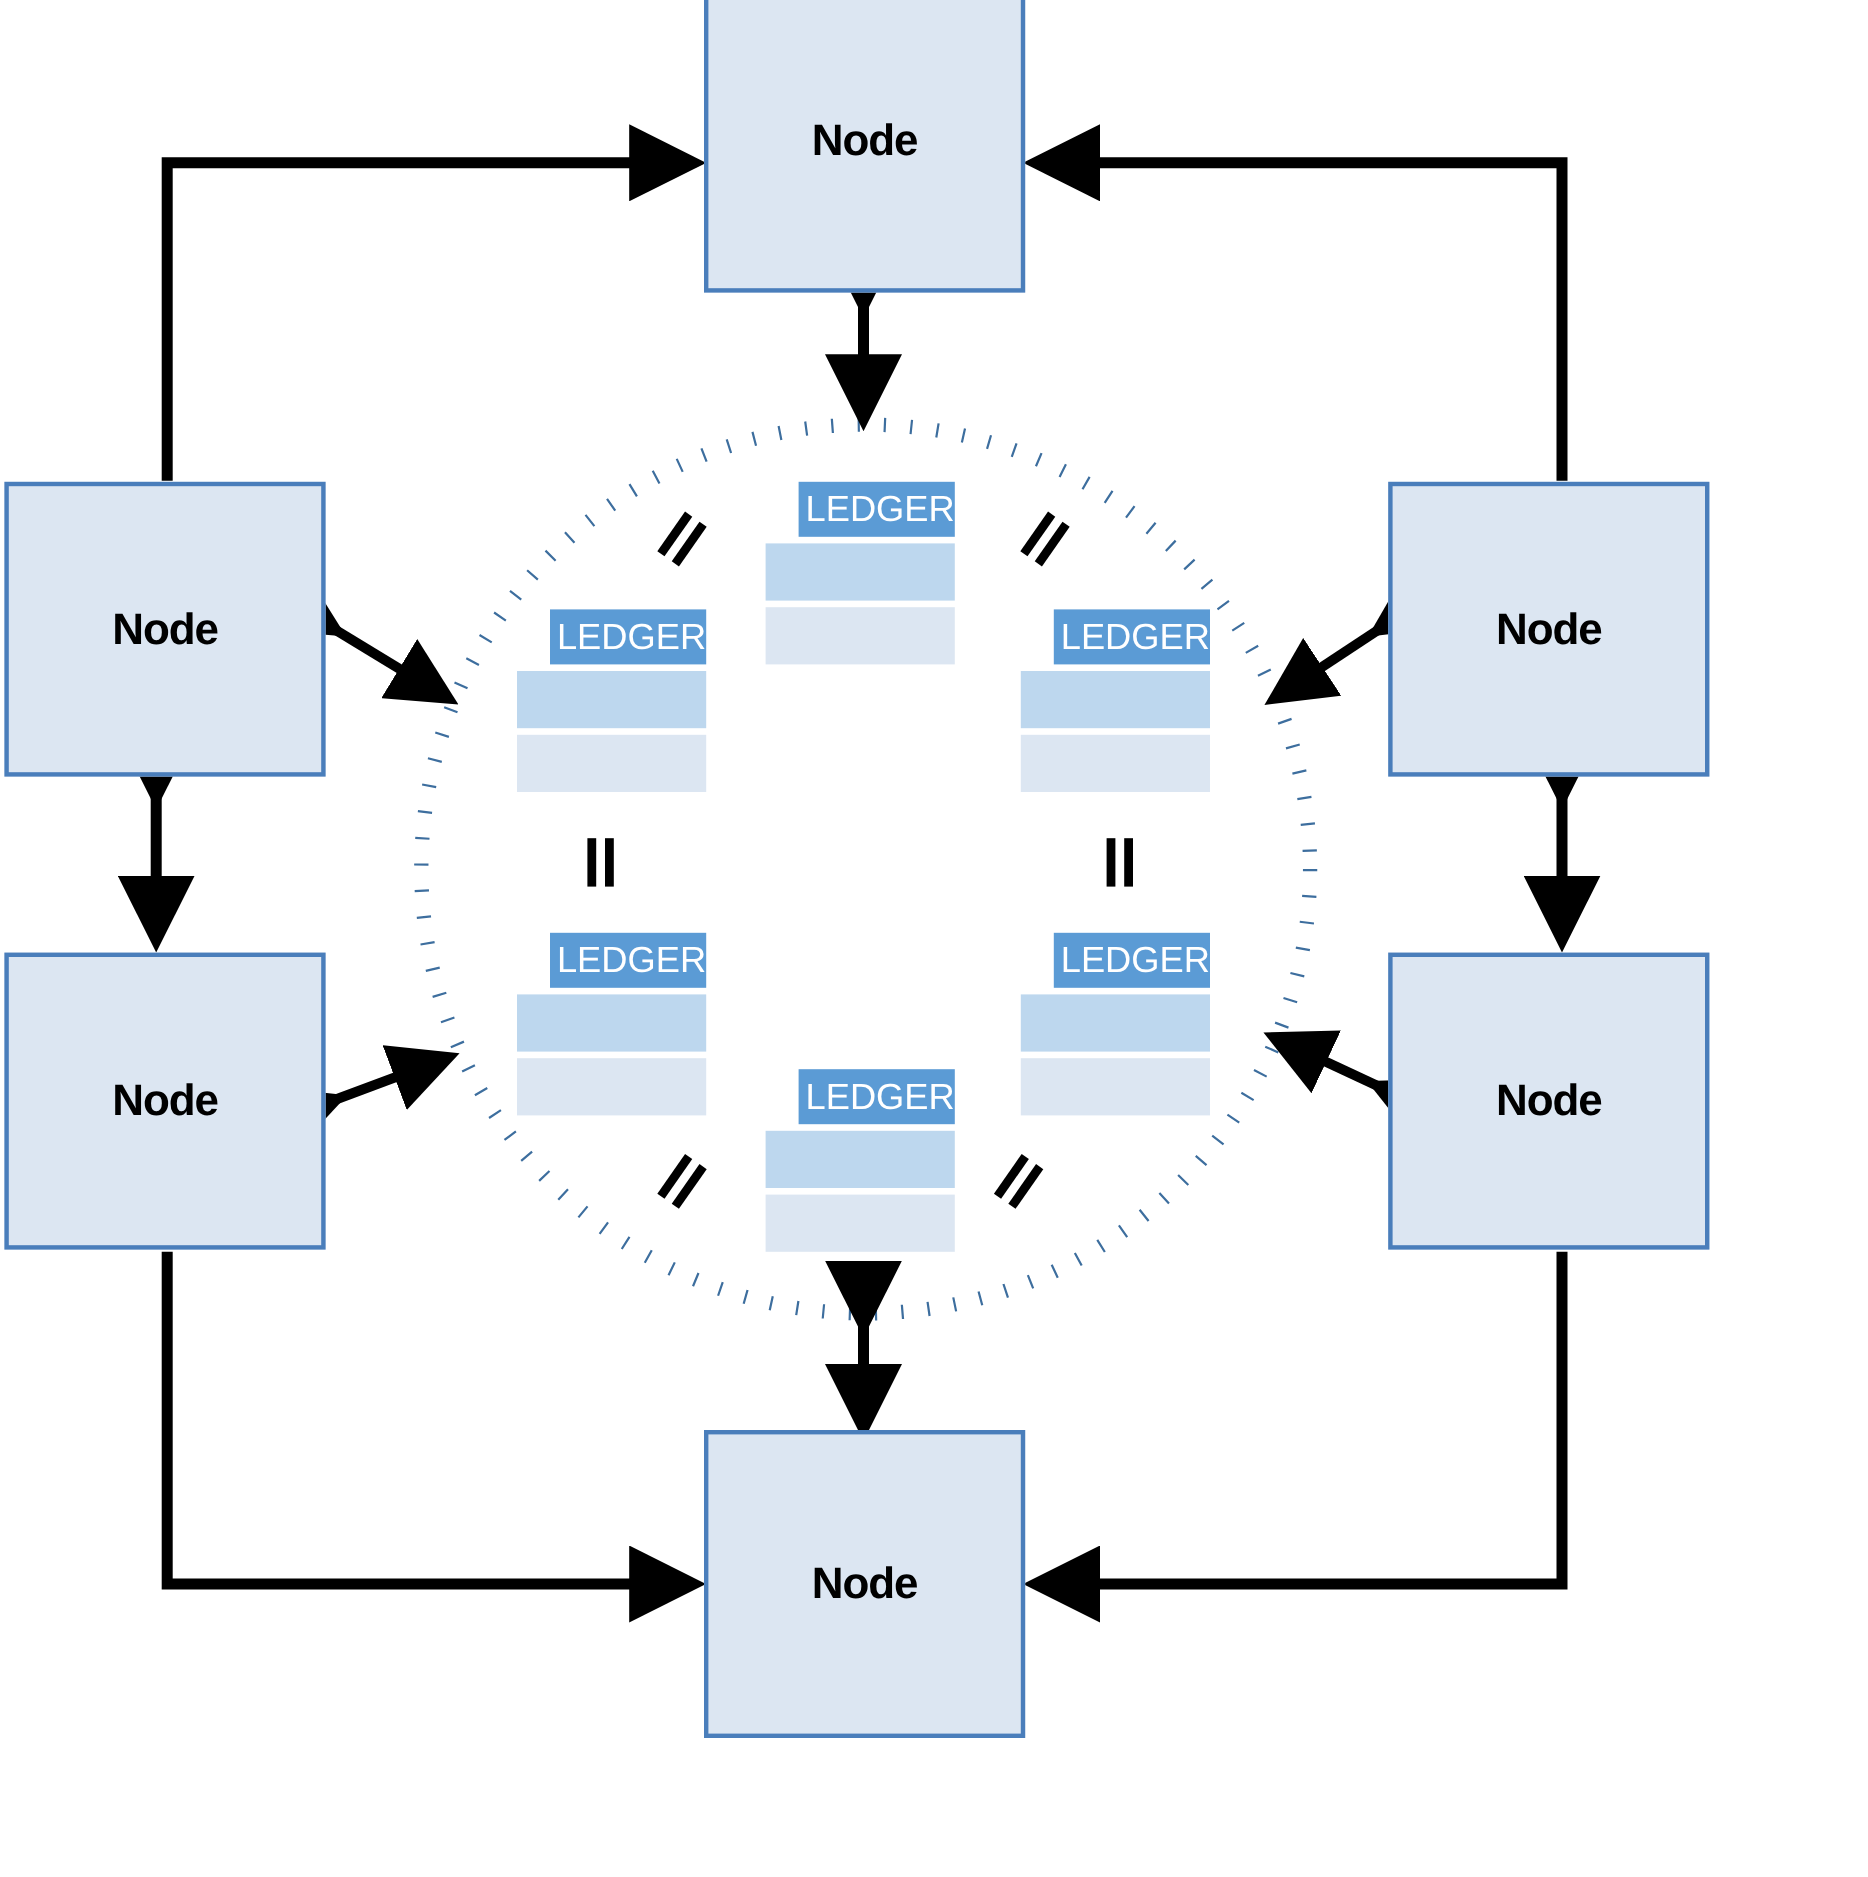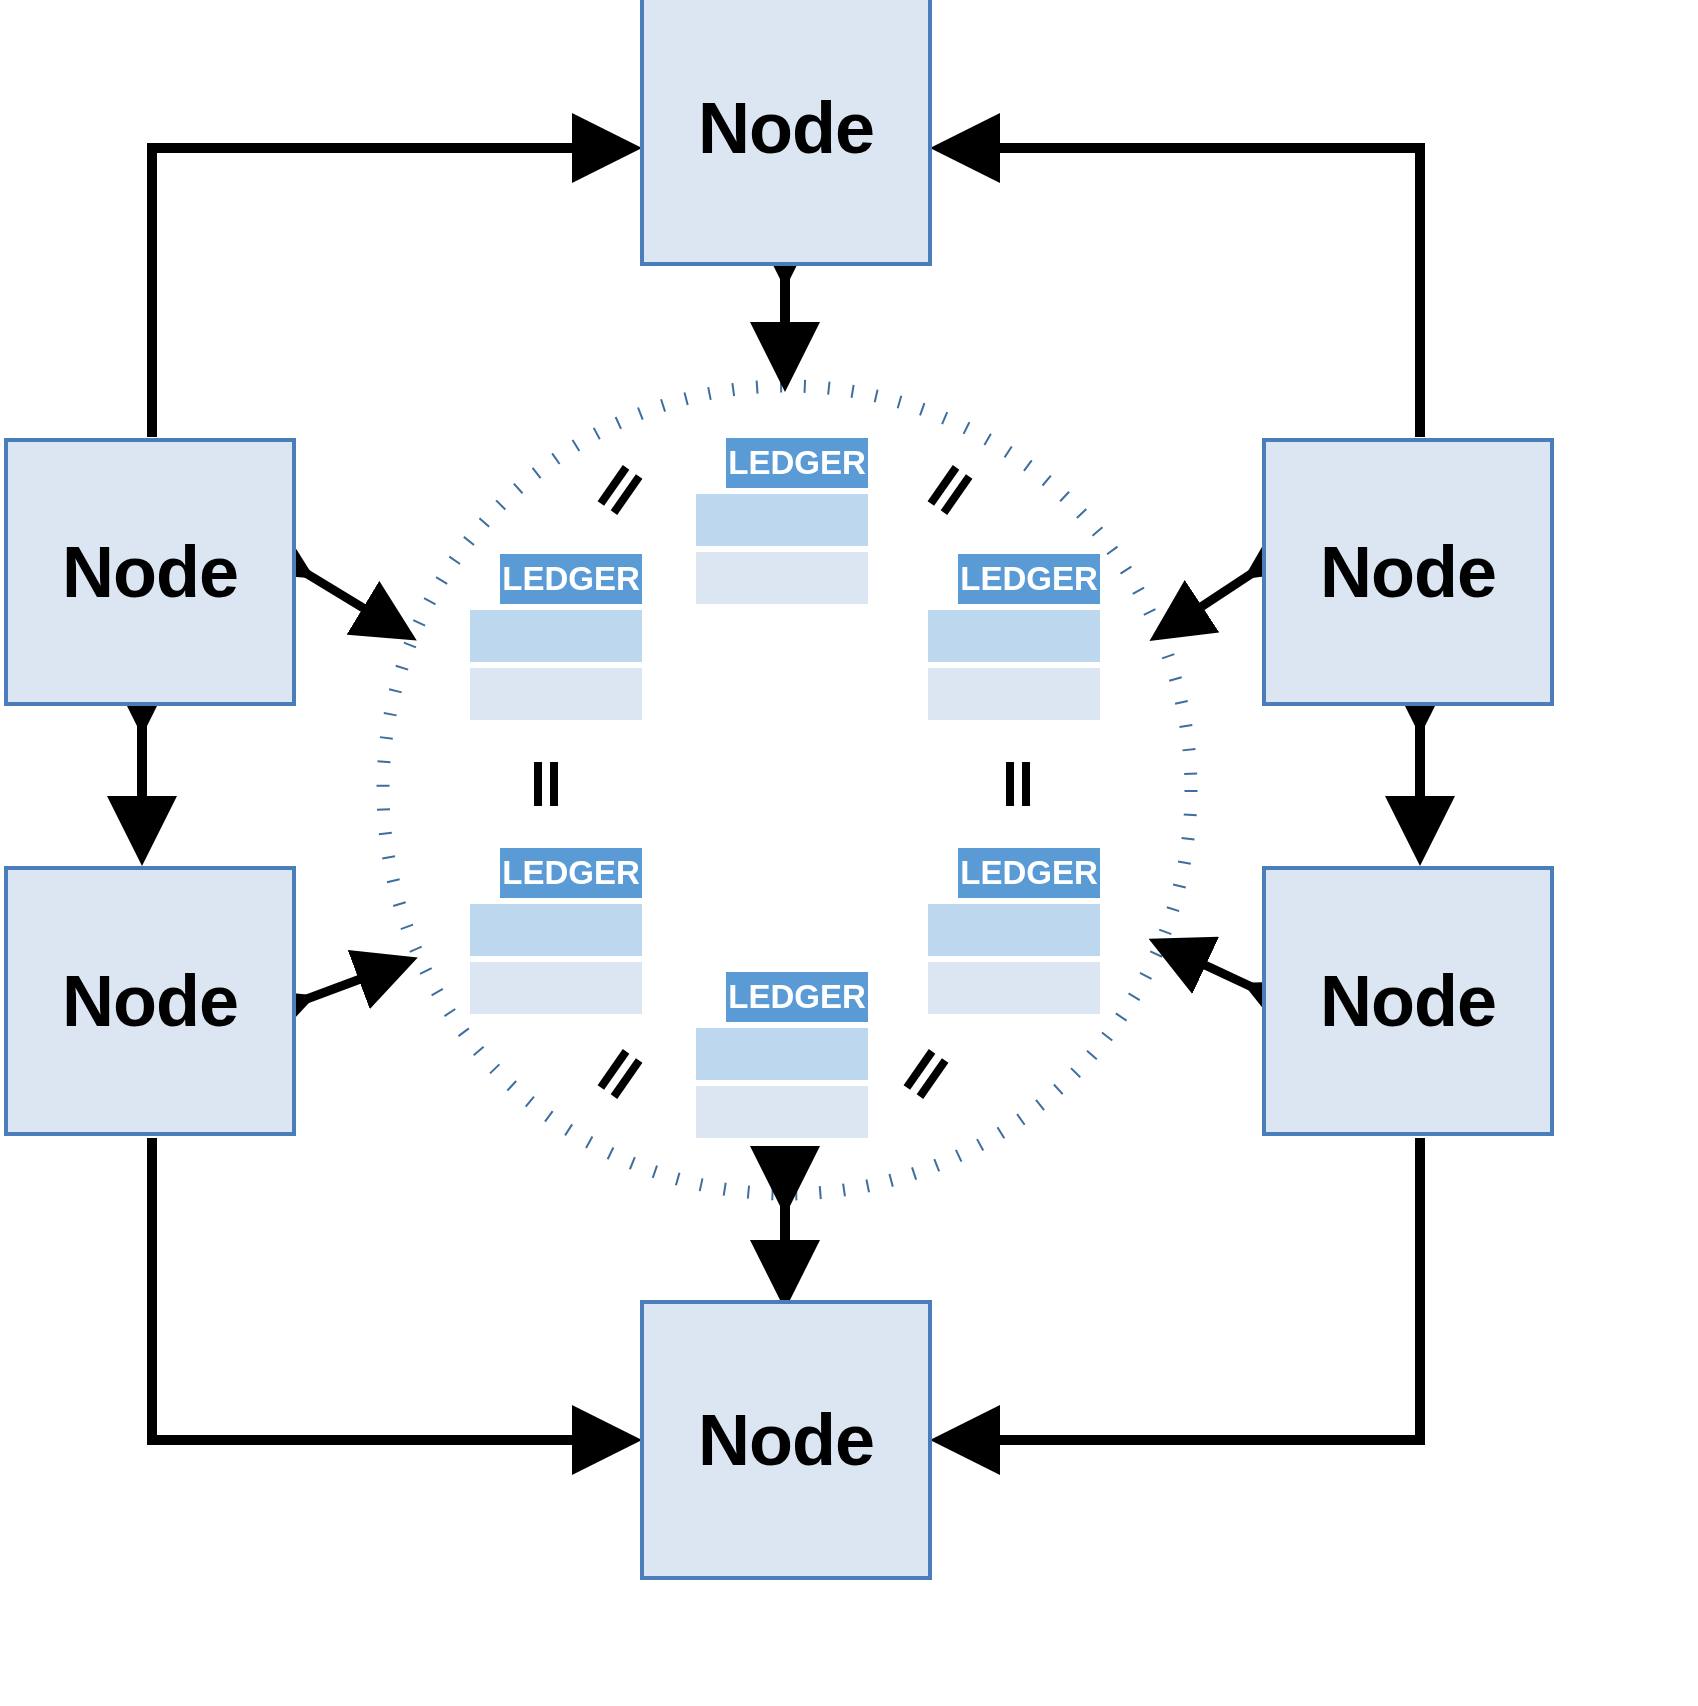--- a/index.html
+++ b/index.html
@@ -31,36 +31,36 @@
     box-sizing: border-box;
     background: #dce6f2;
     border: 4px solid #4a7ebb;
     display: flex;
     align-items: center;
     justify-content: center;
   }
   .node-label {
     font-family: "Liberation Sans", sans-serif;
     font-weight: bold;
-    font-size: 72px;
+    font-size: 40px;
     color: #000000;
     letter-spacing: -1px;
     line-height: 1;
   }
   .ledger {
     position: absolute;
     width: 172px;
   }
   .ledger-head {
     background: #5b9bd5;
     color: #ffffff;
     font-family: "Liberation Sans", sans-serif;
     font-size: 33px;
-    font-weight: bold;
-    text-align: center;
+    font-weight: normal;
+    text-align: right;
     line-height: 50px;
     height: 50px;
     letter-spacing: 0px;
     margin-left: 30px;
   }
   .ledger-row {
     height: 52px;
     margin-top: 6px;
   }
   .ledger-row.r1 { background: #bdd7ee; }

